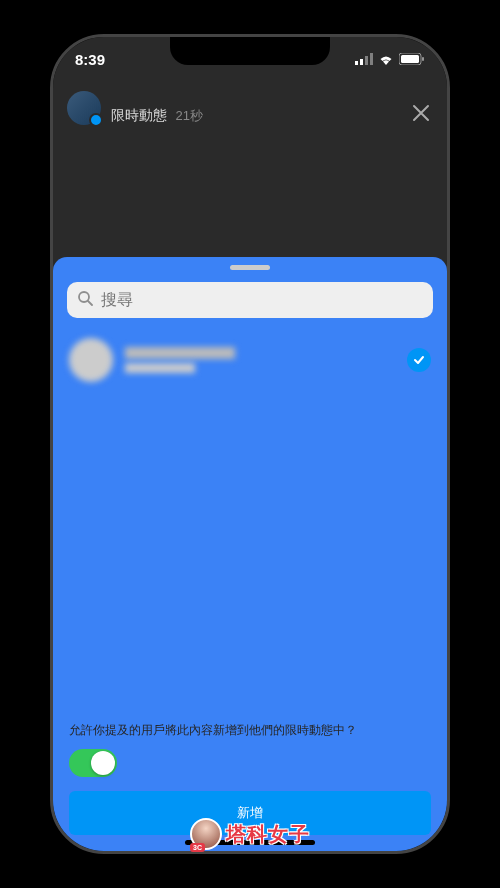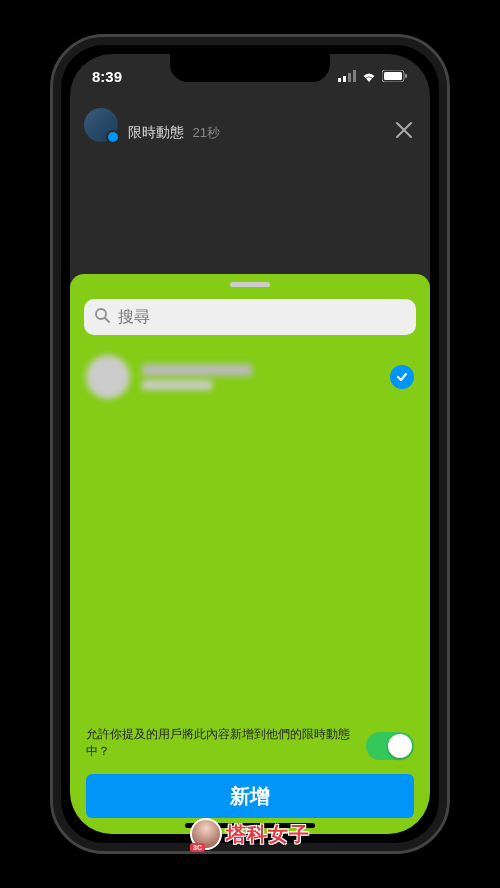--- a/index.html
+++ b/index.html
@@ -13,21 +13,21 @@
       justify-content: center;
       position: relative;
     }
     .phone-frame {
       width: 400px;
       height: 820px;
       background: #000;
       border-radius: 54px;
       border: 3px solid #444;
       box-shadow: inset 0 0 0 8px #1a1a1a, 0 0 20px rgba(0,0,0,0.8);
-      padding: 17px;
+      padding: 0;
       position: relative;
       overflow: hidden;
     }
     .phone-screen {
       width: 100%;
       height: 100%;
       border-radius: 42px;
       overflow: hidden;
       position: relative;
       background: #2a2a2a;
@@ -118,21 +118,21 @@
       align-items: center;
       justify-content: center;
       cursor: pointer;
     }
     .modal-sheet {
       position: absolute;
       top: 220px;
       left: 0;
       right: 0;
       bottom: 0;
-      background: #84cc16;
+      background: #3b82f6;
       border-radius: 14px 14px 0 0;
       z-index: 60;
       display: flex;
       flex-direction: column;
     }
     .modal-handle {
       width: 40px;
       height: 5px;
       background: #ccc;
       border-radius: 3px;
@@ -203,24 +203,25 @@
       background: #0095f6;
       display: flex;
       align-items: center;
       justify-content: center;
     }
     .bottom-section {
       padding: 10px 16px 16px;
     }
     .permission-row {
       display: flex;
-      align-items: flex-end;
+      align-items: flex-start;
       justify-content: space-between;
       padding: 10px 0 14px;
       gap: 10px;
+      flex-direction: column;
     }
     .permission-text {
       font-size: 12px;
       color: #262626;
       flex: 1;
     }
     .toggle {
       width: 48px;
       height: 28px;
       border-radius: 14px;
@@ -238,22 +239,22 @@
       background: #fff;
       box-shadow: 0 1px 3px rgba(0,0,0,0.3);
     }
     .add-button {
       width: 100%;
       height: 44px;
       background: #0095f6;
       border: none;
       border-radius: 6px;
       color: #fff;
-      font-size: 20px;
-      font-weight: 700;
+      font-size: 13px;
+      font-weight: 400;
       cursor: pointer;
     }
     .home-indicator {
       position: absolute;
       bottom: 6px;
       left: 50%;
       transform: translateX(-50%);
       width: 130px;
       height: 5px;
       background: #000;

